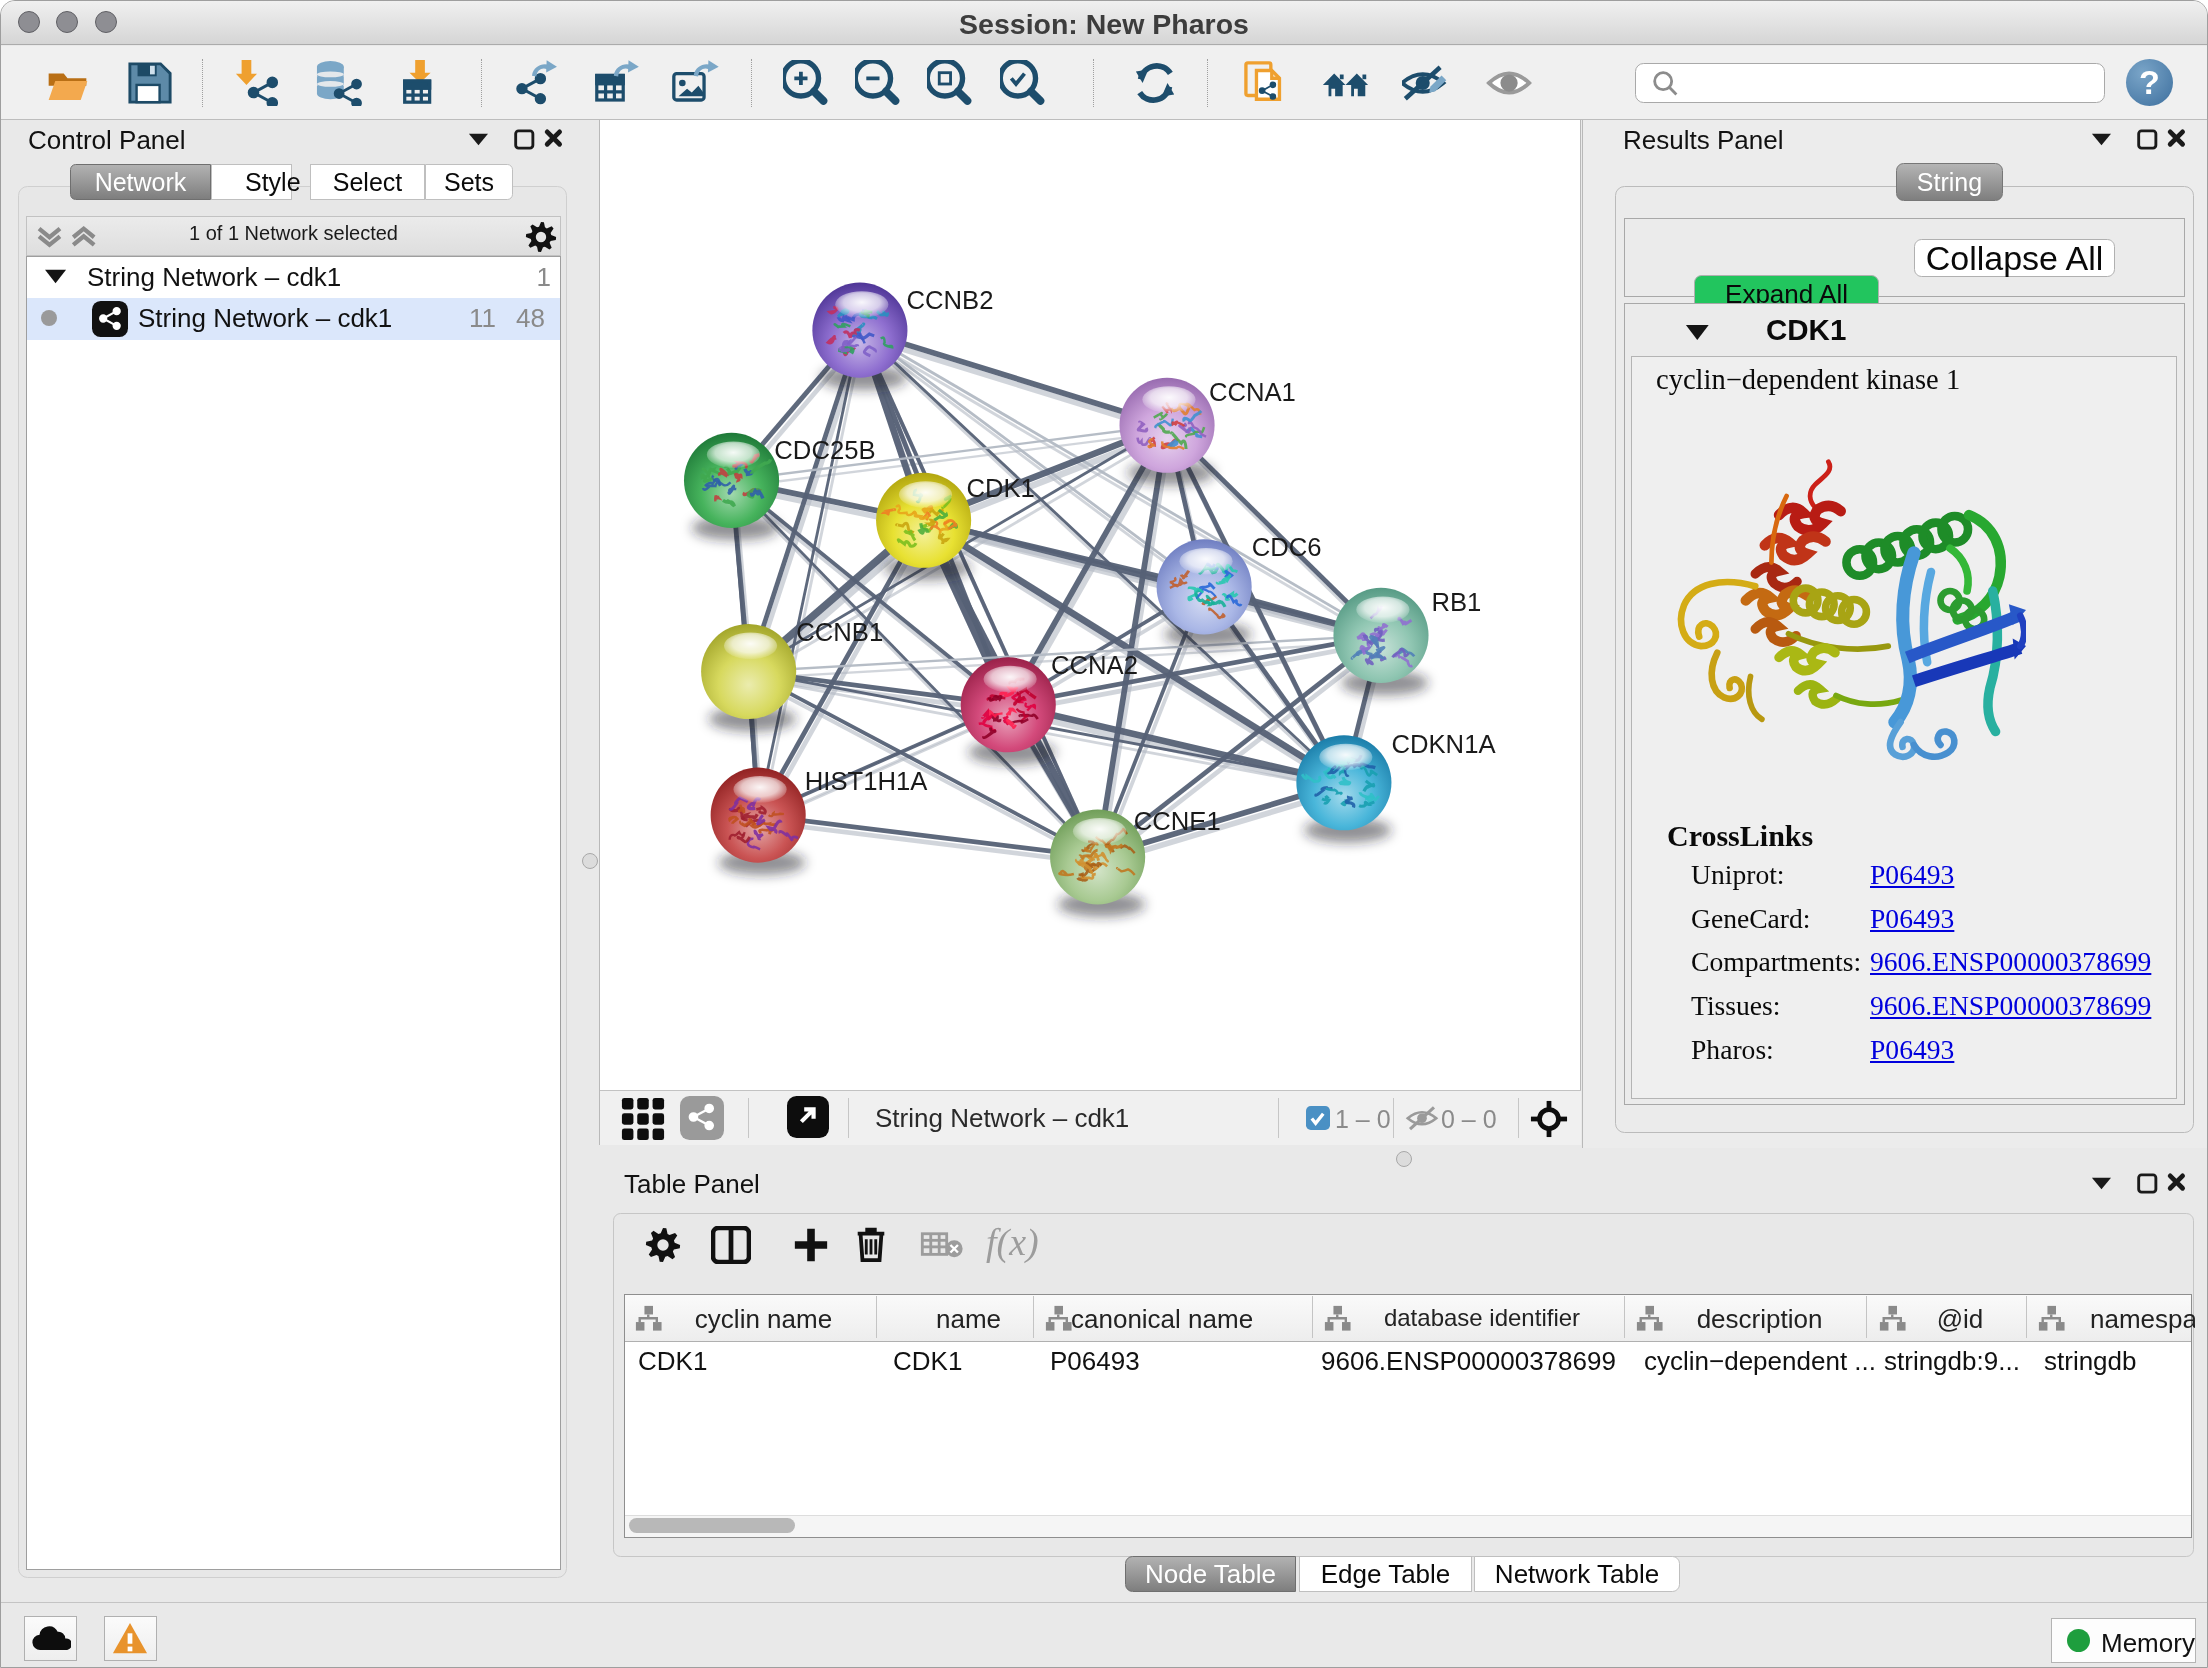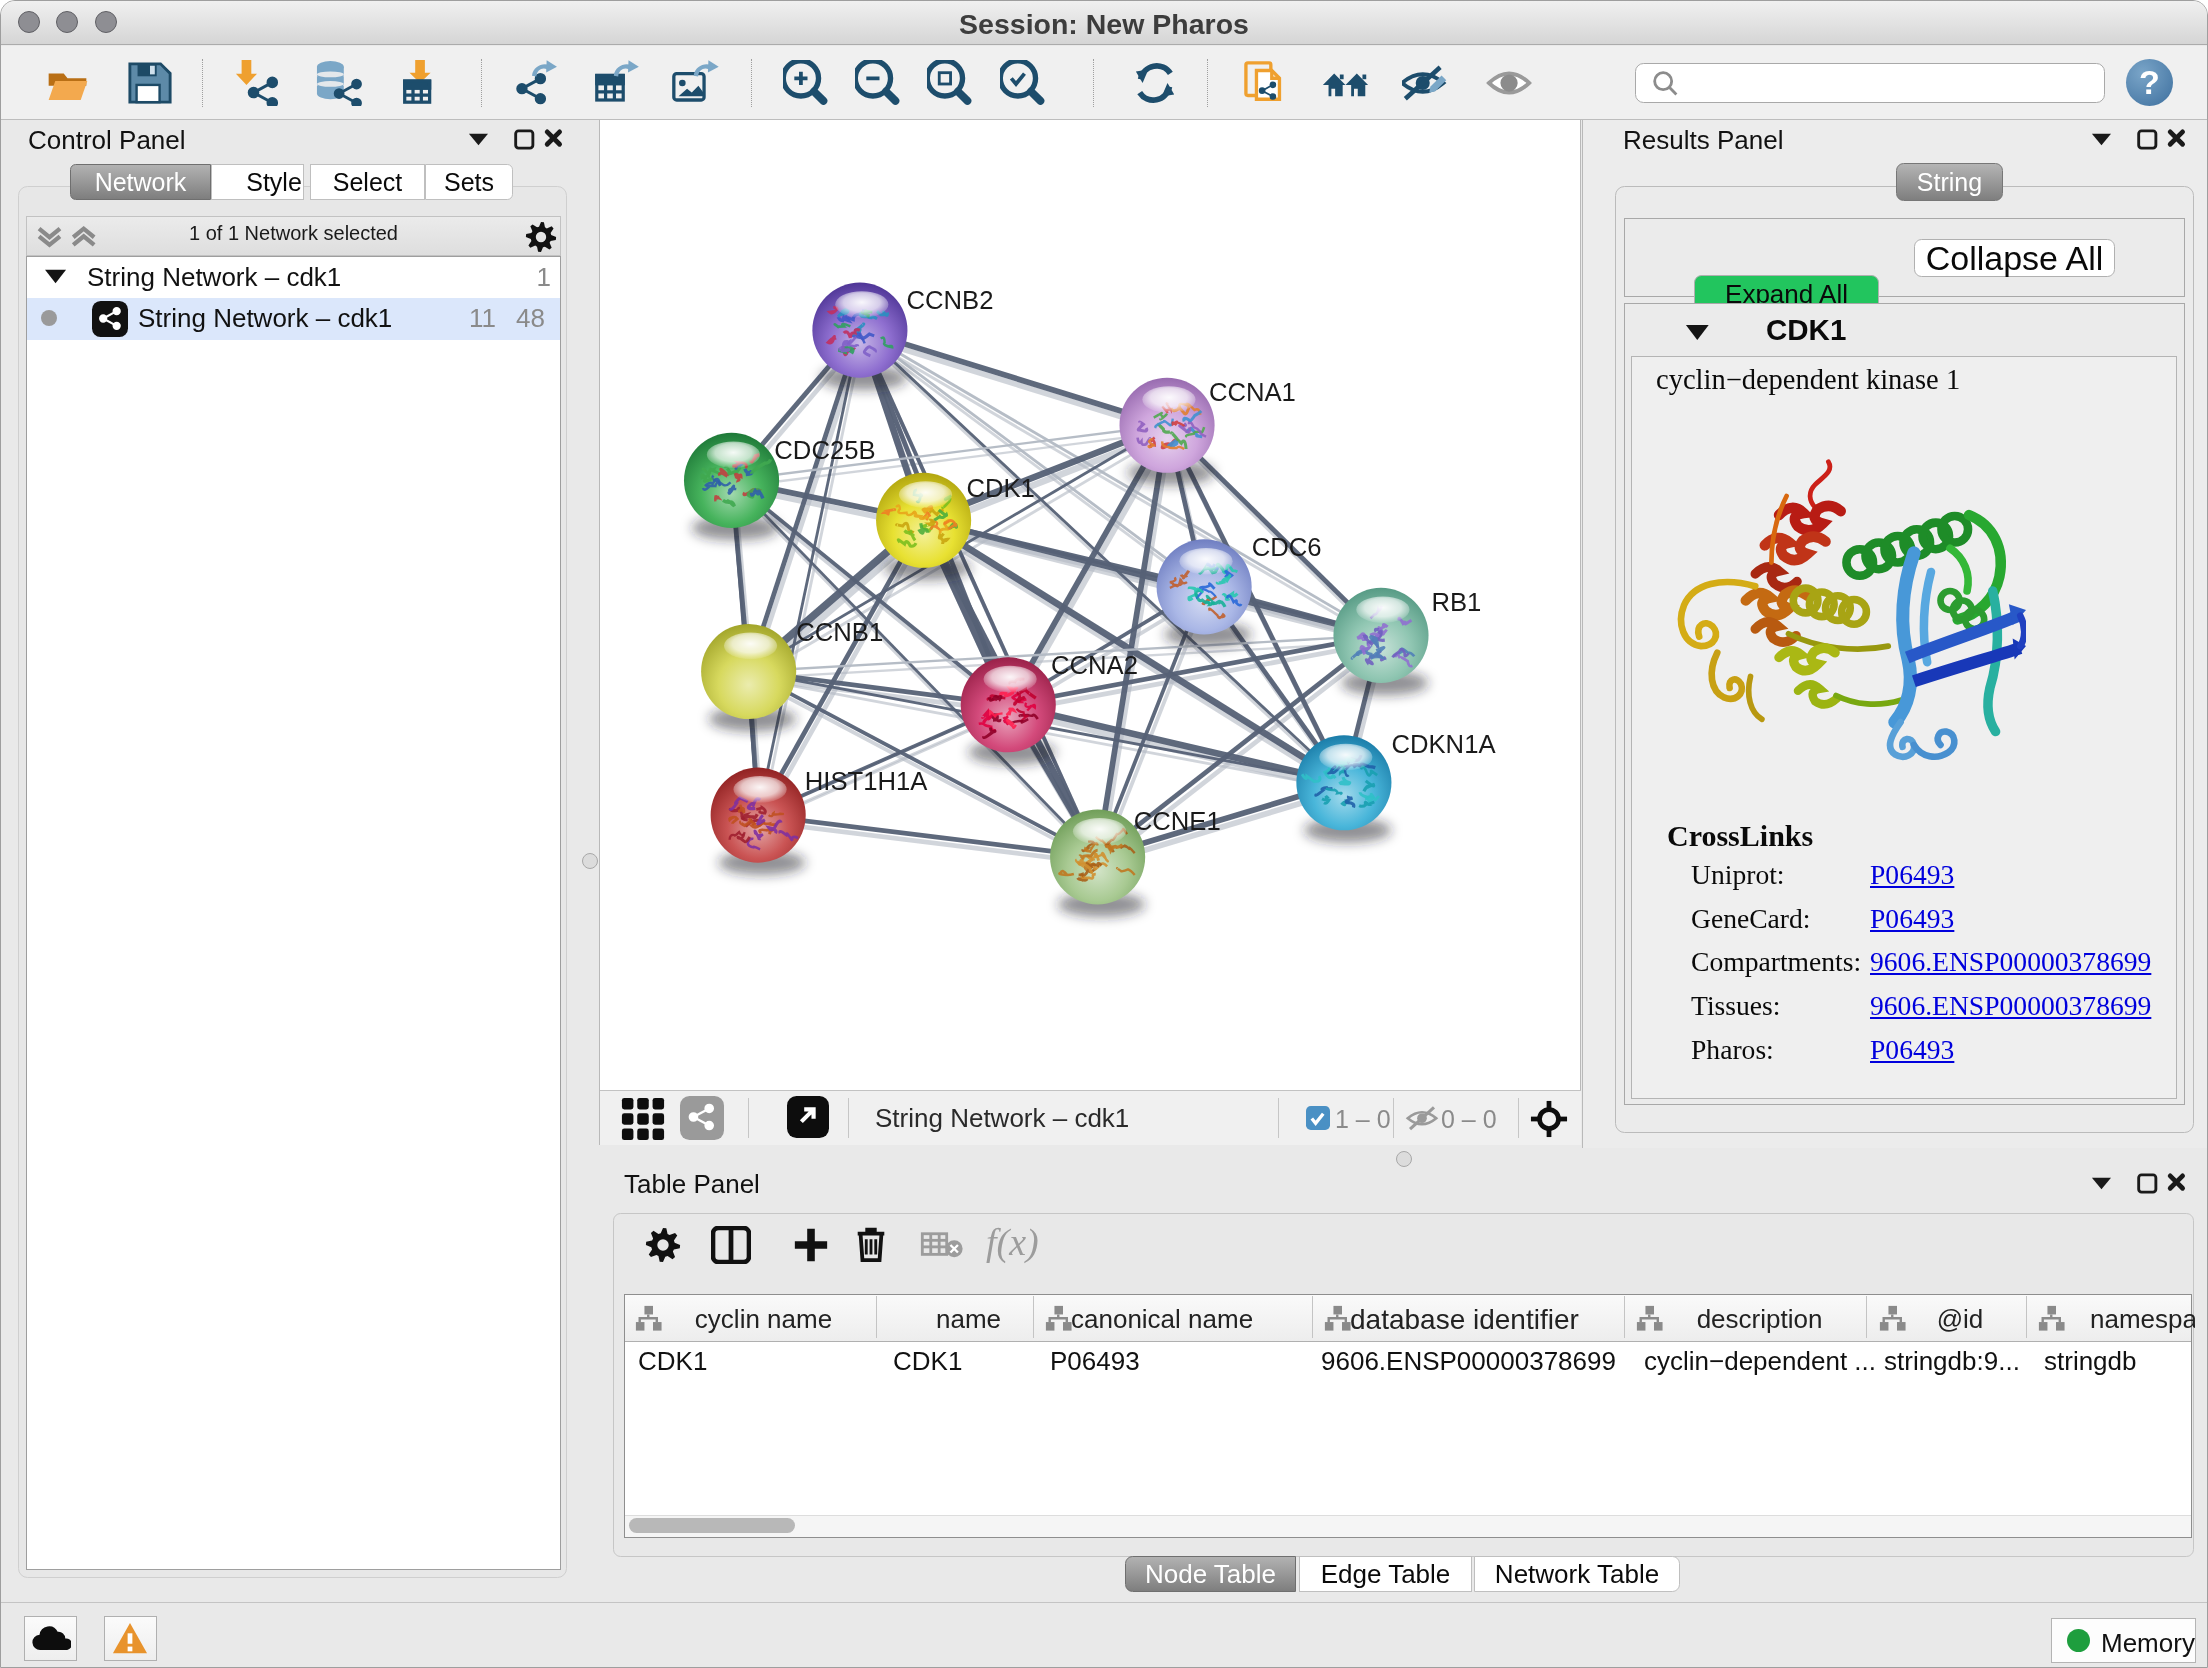--- a/index.html
+++ b/index.html
@@ -198,21 +198,21 @@
       </svg>
       <div style="position:absolute;left:2125px;top:13.3px;width:47px;height:47px;border-radius:50%;background:radial-gradient(circle at 35% 30%,#7aa5c8,#3d6f9e);color:#fff;font-size:34px;font-weight:bold;text-align:center;line-height:46px;">?</div>
     </div>
     <div class="panel-title" style="left:27px;top:124px;">Control Panel</div>
     <svg style="position:absolute;left:466px;top:126px;" width="105" height="25" viewBox="0 0 110 26">
       <path d="M2 7 L22 7 L12 19 Z" fill="#1a1a1a"></path>
       <rect x="51" y="4" width="18" height="18" rx="3" fill="none" stroke="#1a1a1a" stroke-width="3"></rect>
       <path d="M84 5 L97 18 M97 5 L84 18" stroke="#1a1a1a" stroke-width="5" stroke-linecap="round"></path>
     </svg>
     <div class="tab sel" style="left:69px;top:163px;width:141px;line-height:34px;border-radius:5.7px 0 0 5.7px;">Network</div>
-    <div class="tab" style="left:210px;top:163px;width:93px;line-height:34px;padding-left:33px;">Style</div>
+    <div class="tab" style="left:210px;top:163px;width:81px;line-height:34px;padding-left:33px;">Style</div>
     <div class="tab" style="left:309px;top:163px;width:115px;line-height:34px;">Select</div>
     <div class="tab" style="left:424px;top:163px;width:88px;line-height:34px;border-radius:0 5.7px 5.7px 0;">Sets</div>
     <div style="position:absolute;left:17px;top:185px;width:549px;height:1392px;background:#e7e7e7;border:1px solid #cfcfcf;border-radius:9.5px;"></div>
     <div style="position:absolute;left:25px;top:215px;width:535px;height:40px;background:linear-gradient(#ebebeb,#dedede);border:1px solid #c2c2c2;"></div>
     <svg style="position:absolute;left:34px;top:222px;" width="67" height="28.5" viewBox="0 0 70 30">
       <g fill="none" stroke="#8a8a8a" stroke-width="4.5">
         <path d="M4 6 l11 9 11-9"></path>
         <path d="M4 14 l11 9 11-9"></path>
         <path d="M40 15 l11-9 11 9"></path>
         <path d="M40 23 l11-9 11 9"></path>
@@ -851,21 +851,21 @@
     <div style="position:absolute;left:1070px;top:1303px;width:231px;text-align:left;font-size:26px;color:#222;">canonical name</div>
     <div style="position:absolute;left:1311px;top:1295px;height:42px;border-left:1px solid #c4c4c4;"></div>
     <div style="position:absolute;left:1322px;top:1303px;"><svg width="28.5" height="28.5" viewBox="0 0 30 30">
         <g fill="#8a8a8a">
           <rect x="11" y="2" width="9" height="9"></rect>
           <rect x="2" y="19" width="9" height="9"></rect>
           <rect x="20" y="19" width="9" height="9"></rect>
         </g>
         <path d="M15 11 v5 M6 19 v-4 h18 v4" stroke="#8a8a8a" stroke-width="2.5" fill="none"></path>
       </svg></div>
-    <div style="position:absolute;left:1349px;top:1303px;width:264px;font-size:28px;color:#222;">database identifier</div>
+    <div style="position:absolute;left:1349px;top:1303px;width:264px;text-align:center;font-size:24px;color:#222;">database identifier</div>
     <div style="position:absolute;left:1623px;top:1295px;height:42px;border-left:1px solid #c4c4c4;"></div>
     <div style="position:absolute;left:1634px;top:1303px;"><svg width="28.5" height="28.5" viewBox="0 0 30 30">
         <g fill="#8a8a8a">
           <rect x="11" y="2" width="9" height="9"></rect>
           <rect x="2" y="19" width="9" height="9"></rect>
           <rect x="20" y="19" width="9" height="9"></rect>
         </g>
         <path d="M15 11 v5 M6 19 v-4 h18 v4" stroke="#8a8a8a" stroke-width="2.5" fill="none"></path>
       </svg></div>
     <div style="position:absolute;left:1661px;top:1303px;width:195px;text-align:center;font-size:26px;color:#222;">description</div>

